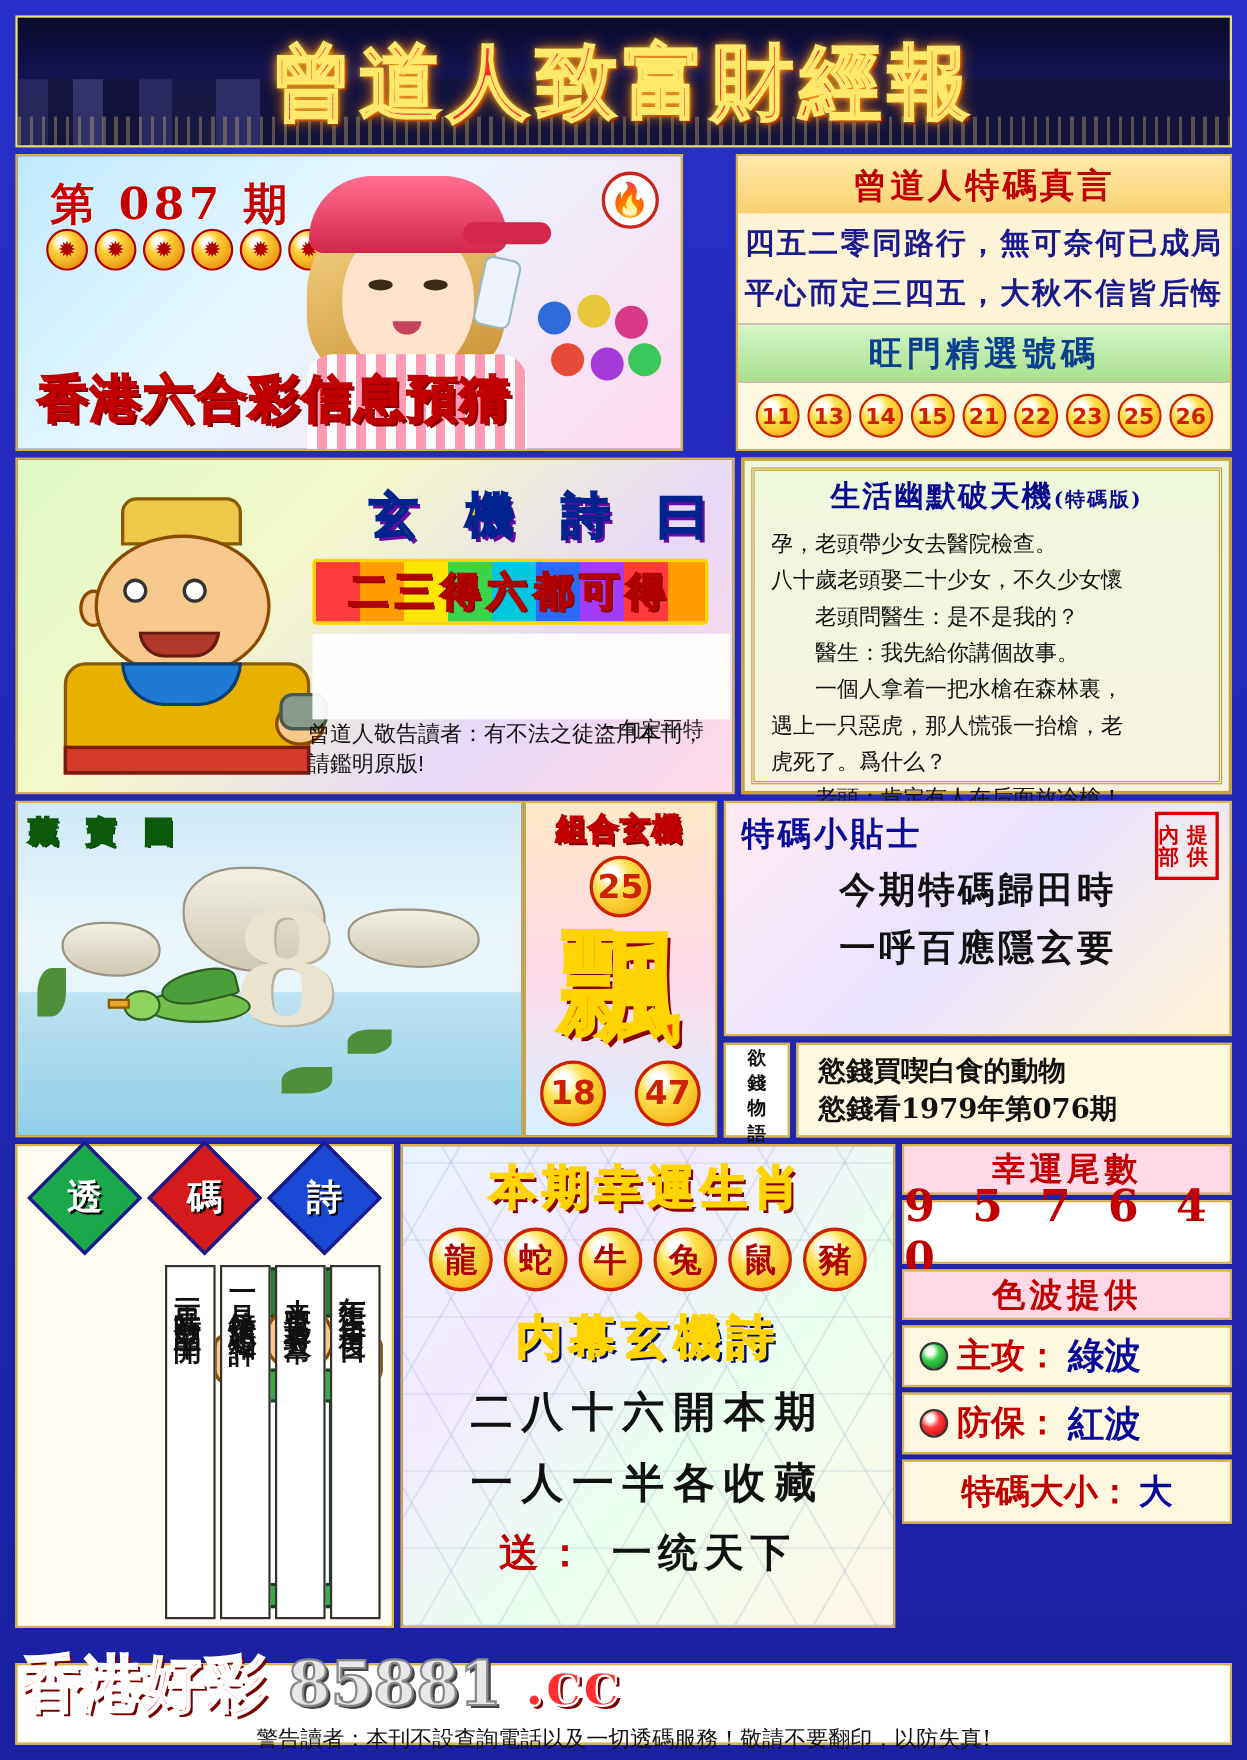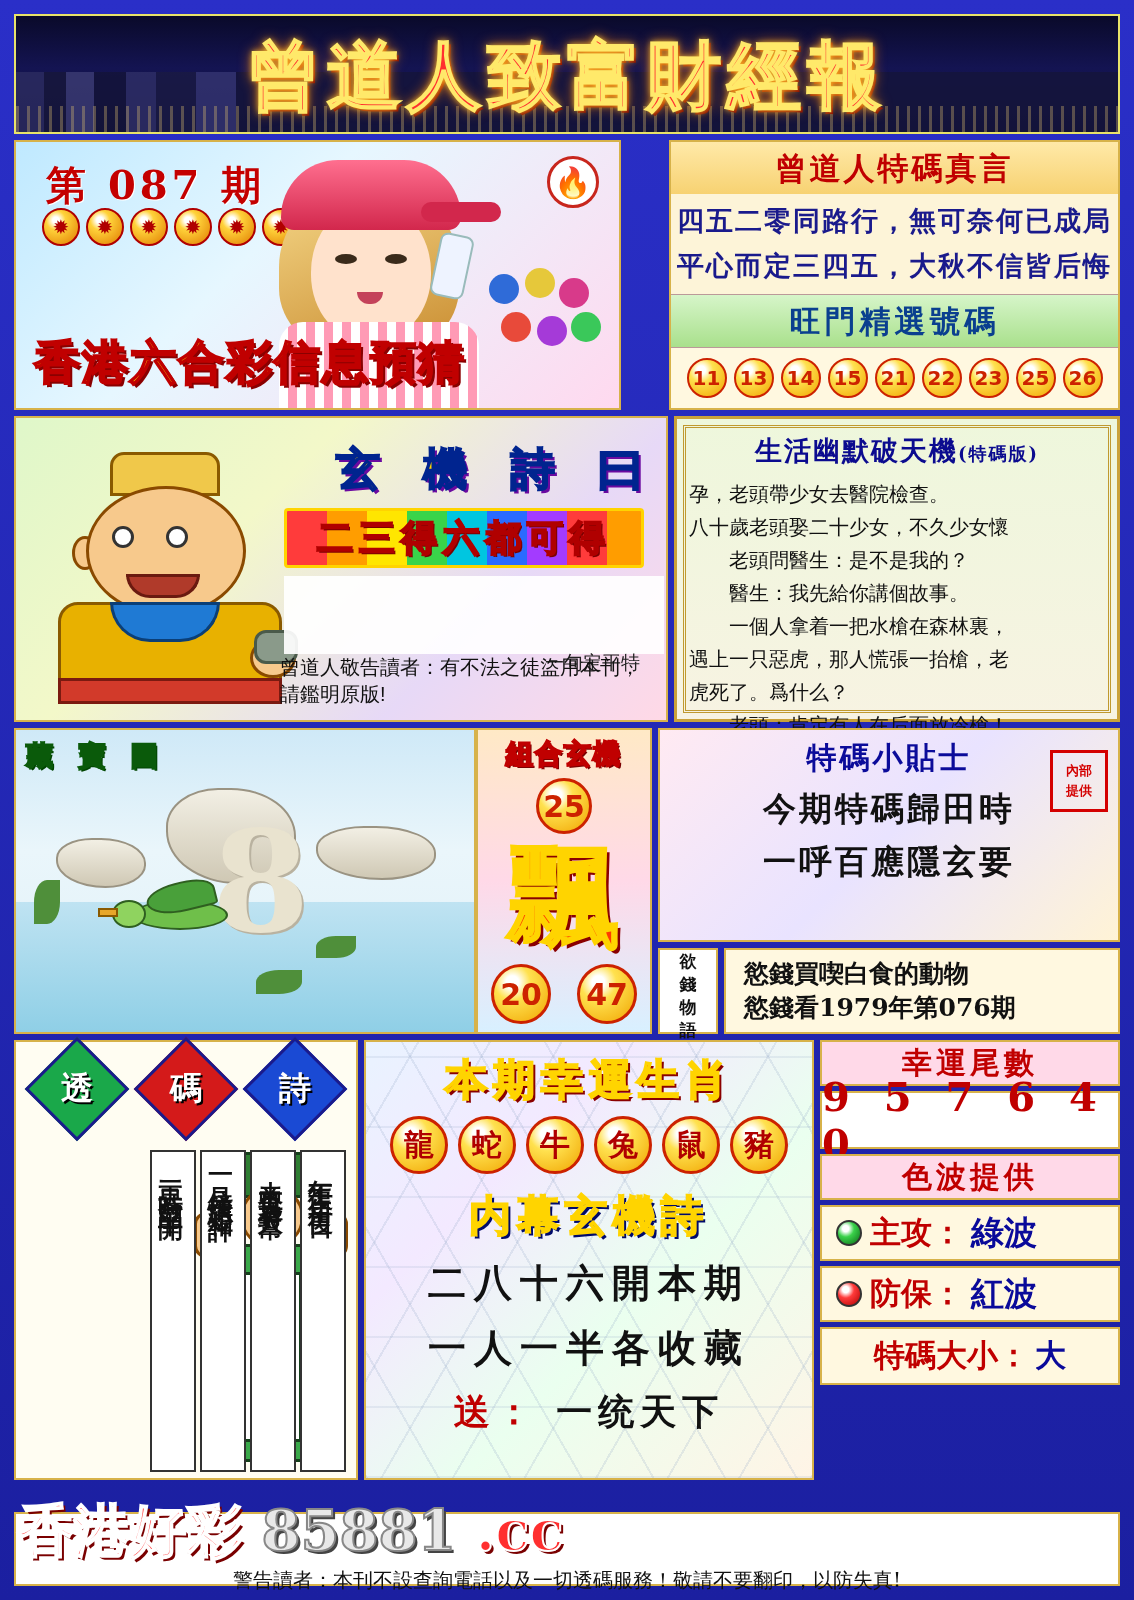--- a/index.html
+++ b/index.html
@@ -173,21 +173,21 @@
   .man-eye{position:absolute;top:74px;width:22px;height:22px;border-radius:50%;background:#fff;border:3px solid #333;}
   .man-mouth{position:absolute;left:86px;top:122px;width:74px;height:24px;border-radius:0 0 40px 40px;background:#b03a2a;border:3px solid #6a1a10;}
   .man-body{position:absolute;left:18px;top:150px;width:224px;height:102px;background:#e8b100;border:3px solid #8a5a00;border-radius:20px 20px 0 0;}
   .man-collar{position:absolute;left:70px;top:150px;width:110px;height:40px;background:#1f7ad4;border:3px solid #0b3f77;border-radius:0 0 40px 40px;}
   .man-belt{position:absolute;left:18px;top:226px;width:224px;height:26px;background:#d23a2a;border:3px solid #7a1a10;}
   .man-hand{position:absolute;left:210px;top:186px;width:46px;height:40px;border-radius:50%;background:#f7c98c;border:3px solid #8a4a00;}
   .man-rock{position:absolute;left:214px;top:178px;width:44px;height:34px;border-radius:12px;background:#8a9a8a;border:3px solid #4a5a4a;}
 
   .humor-box{
     flex:1; margin-left:6px; border:3px solid #caa23a; background:#f3f7e0;
-    position:relative; padding:10px 12px;
+    position:relative; padding:10px 24px;
     background-image:
       linear-gradient(180deg,#eef7dc,#f7f3e2);
   }
   .humor-box:before{
     content:""; position:absolute; inset:5px; border:3px double #c9a martin; 
   }
   .humor-frame{ position:absolute; inset:6px; border:3px double #c0992f; pointer-events:none;}
   .humor-title{
     text-align:center; font-family:"DejaVu Serif",serif; font-weight:bold; font-size:27px;
     color:#0b0b8f; letter-spacing:2px; margin-top:4px;
@@ -254,30 +254,30 @@
   }
 
   .tips-col{ flex:1; margin-left:6px; display:flex; flex-direction:column; }
   .tips-box{
     flex:1; border:2px solid #d7b24a; position:relative;
     background:linear-gradient(135deg,#ffeaf2,#e9e3ff 50%,#fff3d6);
     padding:8px 14px;
   }
   .tips-title{
     font-family:"DejaVu Serif",serif;font-weight:bold;font-size:30px;color:#0b0b9a;letter-spacing:3px;
-    text-align:center;
+    text-align:left;
   }
   .tips-l1,.tips-l2{
     text-align:center;font-family:"DejaVu Serif",serif;font-weight:bold;font-size:33px;color:#111;
     letter-spacing:3px;margin-top:8px;
   }
   .stamp{
-    position:absolute; right:10px; top:20px; width:58px;height:62px;border:3px solid #d40000;
-    color:#d40000;font-family:"DejaVu Serif",serif;font-weight:bold;font-size:13px;line-height:20px;
-    display:flex;flex-direction:column;align-items:center;justify-content:center;letter-spacing:0;
+    position:absolute; right:10px; top:8px; width:58px;height:62px;border:3px solid #d40000;
+    color:#d40000;font-family:"DejaVu Serif",serif;font-weight:bold;font-size:19px;line-height:20px;
+    display:flex;flex-direction:row;align-items:center;justify-content:center;letter-spacing:0;
   }
   .stamp span{display:block;}
   .desire-row{ display:flex; height:86px; margin-top:6px; }
   .desire-tag{
     width:60px; border:2px solid #d7b24a; background:#fff;
     display:flex; flex-direction:column;
   }
   .desire-tag i{
     flex:1; display:flex;align-items:center;justify-content:center;
     font-family:"DejaVu Serif",serif;font-weight:bold;font-size:17px;color:#111;font-style:normal;
@@ -521,21 +521,21 @@
         <div class="bird-beak"></div>
       </div>
       <div class="map-label">藏 寶 圖</div>
     </div>
 
     <div class="combo-box">
       <div class="combo-title">組合玄機</div>
       <div class="combo-ball">25</div>
       <div class="combo-char">飄</div>
       <div class="combo-bottom">
-        <div class="b">20</div>
+        <div class="b">18</div>
         <div class="b">47</div>
       </div>
     </div>
 
     <div class="tips-col">
       <div class="tips-box">
         <div class="stamp">
           <span>內部</span>
           <span>提供</span>
         </div>

